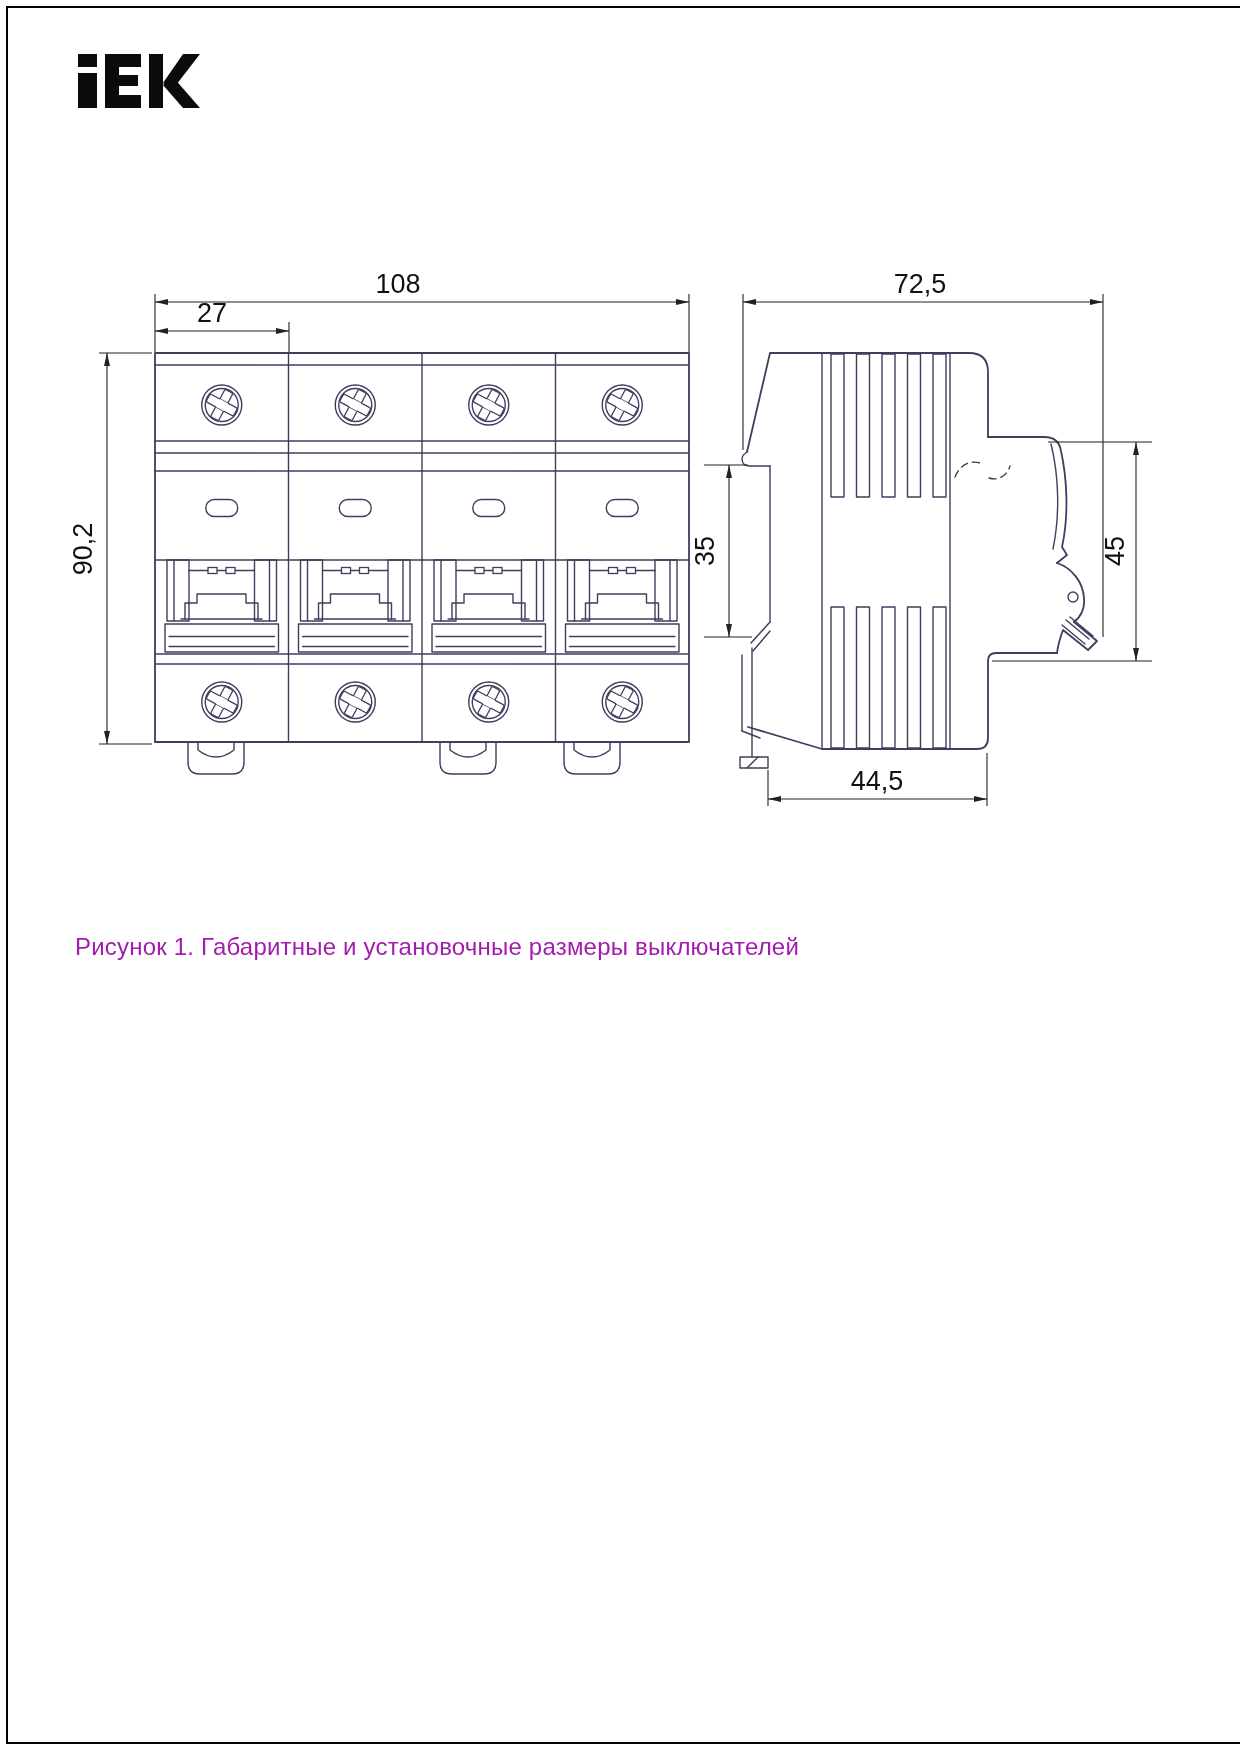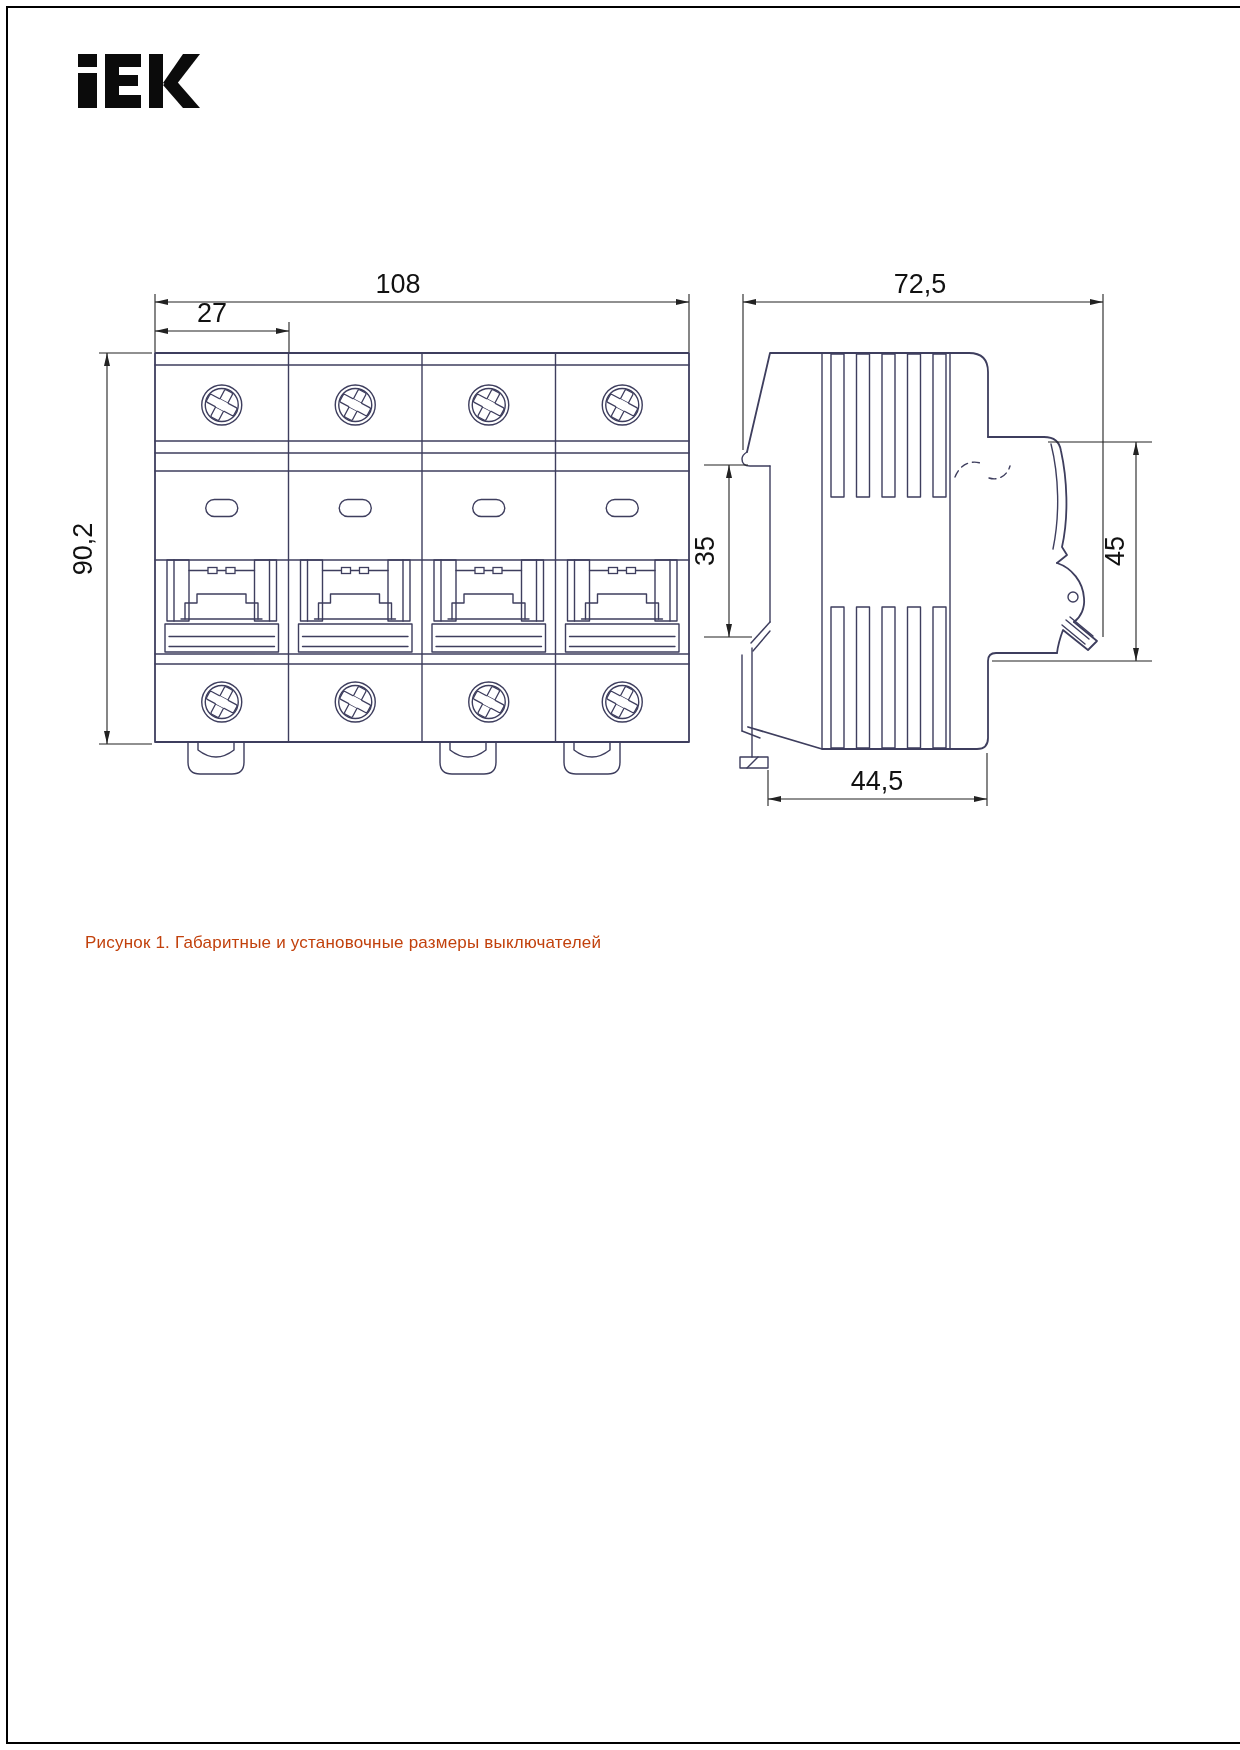--- a/index.html
+++ b/index.html
@@ -1,21 +1,21 @@
 <!DOCTYPE html>
 <html><head>
 <meta charset="utf-8">
 <style>
   html,body{margin:0;padding:0;background:#ffffff;}
   .page{position:relative;width:1240px;height:1750px;background:#fff;overflow:hidden;
         font-family:"Liberation Sans",sans-serif;padding-left:36px;}
   .frame{position:absolute;inset:6px;border:2px solid #000;pointer-events:none;}
   .logo{position:absolute;left:78px;top:54px;}
   .drawing{position:absolute;left:0;top:0;}
-  .caption{position:absolute;left:85px;top:933px;font-size:17px;color:#c2410c;
+  .caption{position:absolute;left:75px;top:933px;font-size:24px;color:#a21caf;
            letter-spacing:0.2px;}
   
   .ln{stroke:#3e3e5e;stroke-width:1.4;fill:none;stroke-linejoin:round;stroke-linecap:round;}
   .ln2{stroke:#3e3e5e;stroke-width:1.8;fill:none;stroke-linejoin:round;stroke-linecap:round;}
   .wfill{fill:#fff;stroke:#3e3e5e;stroke-width:1.3;}
   .dash{stroke-dasharray:7 5;}
   .dimln{stroke:#222;stroke-width:1.1;fill:none;}
   .dim{font-family:"Liberation Sans",sans-serif;font-size:27px;fill:#111;}
 </style>
 </head>

